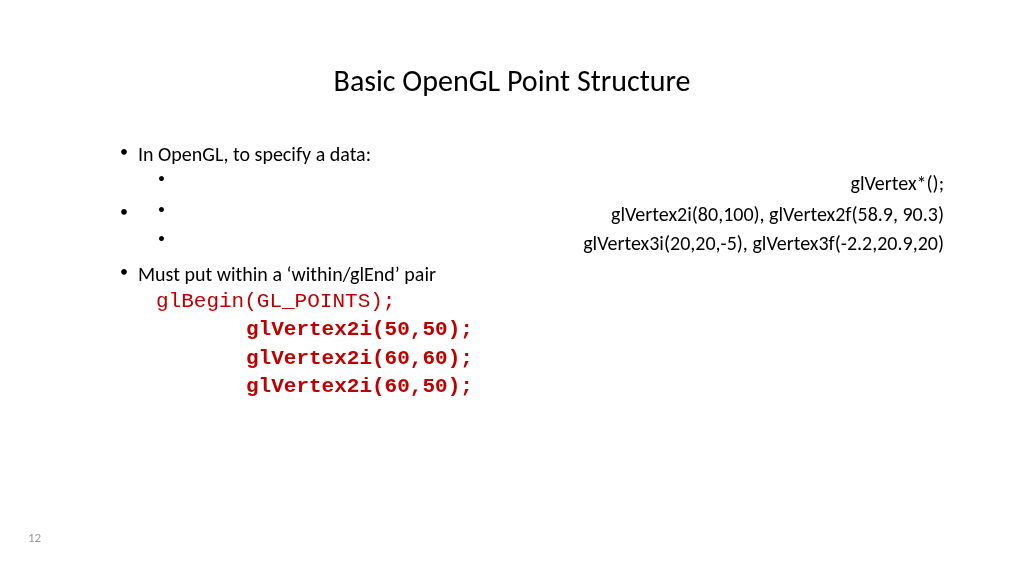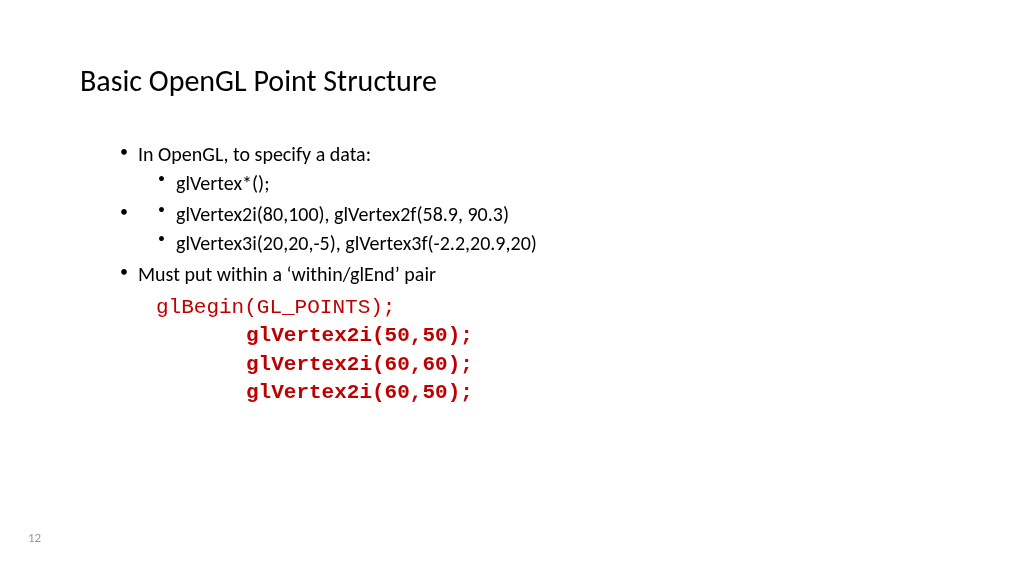--- a/index.html
+++ b/index.html
@@ -1,26 +1,26 @@
 <!DOCTYPE html>
 <html><head>
   <meta charset="utf-8">
   <style>
     * { margin: 0; padding: 0; box-sizing: border-box; }
     html, body { width: 1024px; height: 576px; background: #fff; font-family: Calibri, "Segoe UI", Arial, sans-serif; color: #000; }
     .slide { position: relative; width: 1024px; height: 576px; padding: 62px 80px 0 80px; }
-    .title { font-size: 30px; font-weight: 400; margin-bottom: 42px; color: #000; }
+    .title { font-size: 30px; font-weight: 400; text-align: center; margin-bottom: 42px; color: #000; }
     .content { padding-left: 40px; font-size: 20px; line-height: 1.35; }
     ul.top { list-style: none; }
     ul.top > li { position: relative; padding-left: 18px; margin-bottom: 4px; }
     ul.top > li::before { content: "•"; position: absolute; left: 0; top: 0; font-size: 16px; }
     ul.sub { list-style: none; margin-top: 2px; }
-    ul.sub > li { position: relative; padding-left: 38px; margin-left: 0; margin-bottom: 2px; }
+    ul.sub > li { position: relative; padding-left: 38px; margin-left: 0; margin-bottom: 2px; text-align: right; }
     ul.sub > li::before { content: "•"; position: absolute; left: 20px; top: 0; font-size: 14px; }
-    .code-block { margin-top: 6px; margin-left: 18px; }
+    .code-block { margin-top: 0; margin-left: 18px; }
     .code-line { font-family: "Courier New", Courier, monospace; color: #C00000; font-size: 21px; line-height: 1.35; white-space: pre; }
     .indent { padding-left: 90px; font-weight: bold; }
     .page-num { position: absolute; left: 28px; bottom: 31px; font-size: 13px; color: #999; }
   </style>
 </head>
 <body>
 
 <div class="slide">
   <h1 class="title">Basic OpenGL Point Structure</h1>
 

